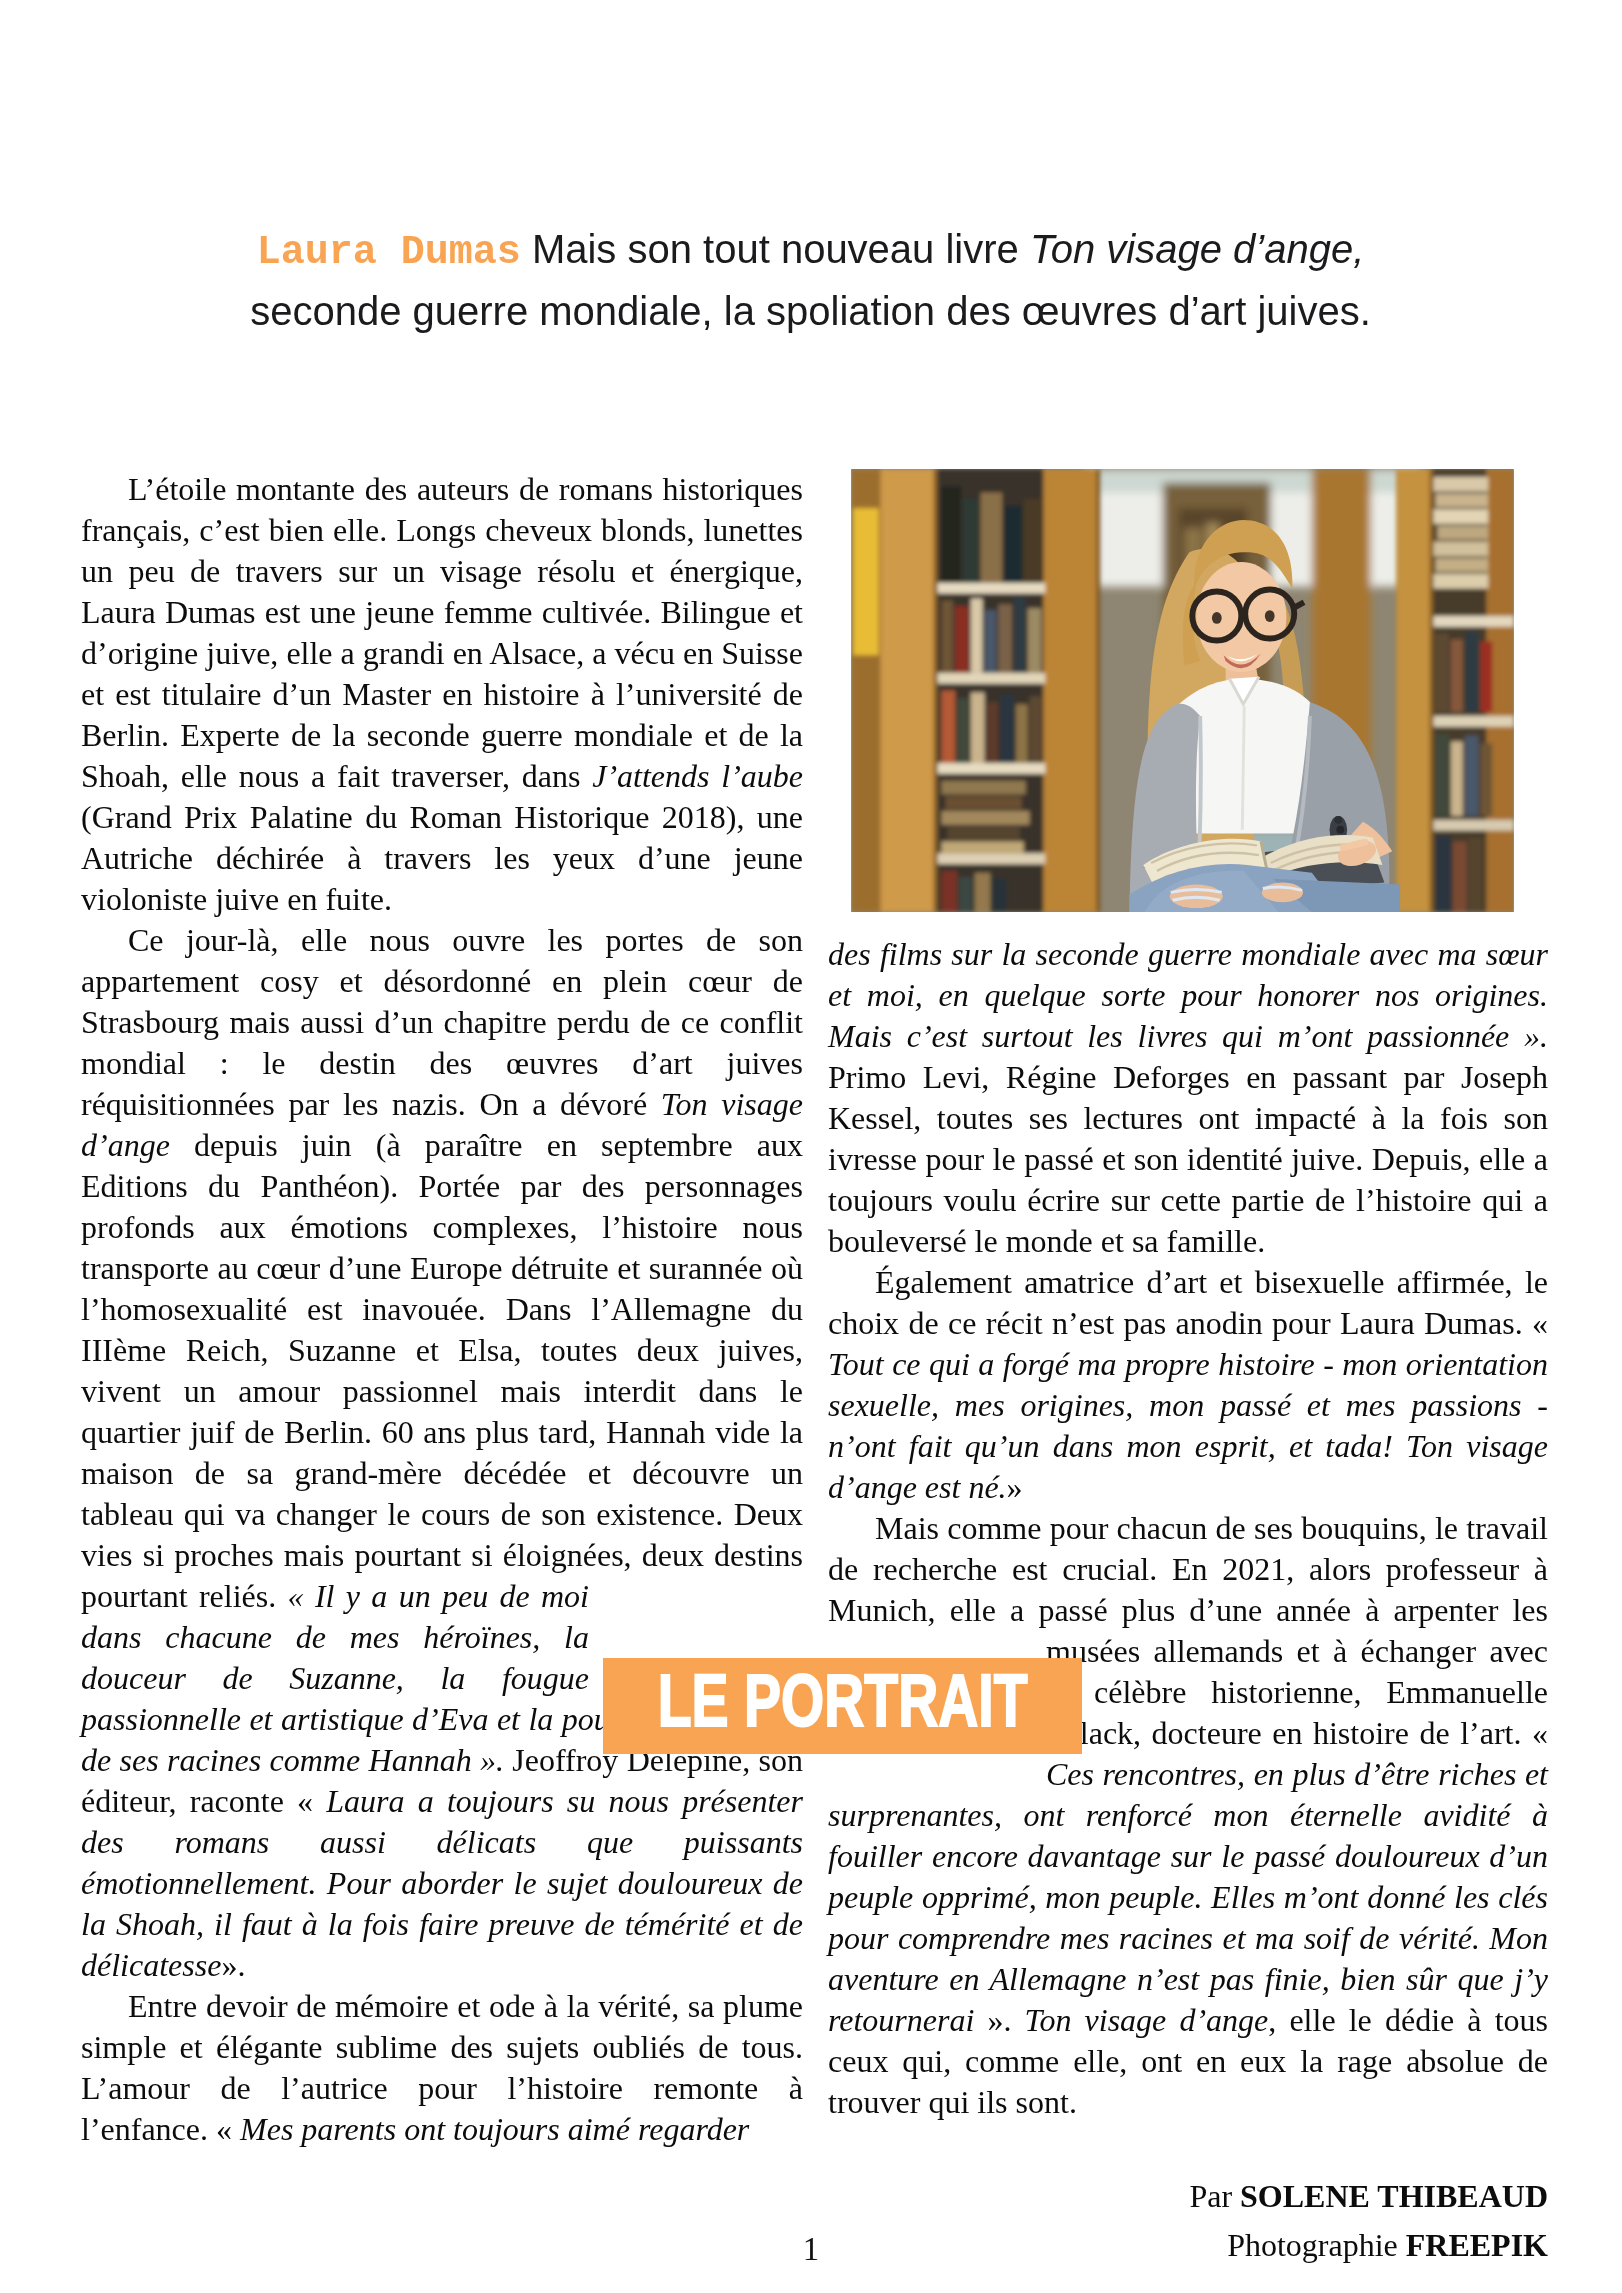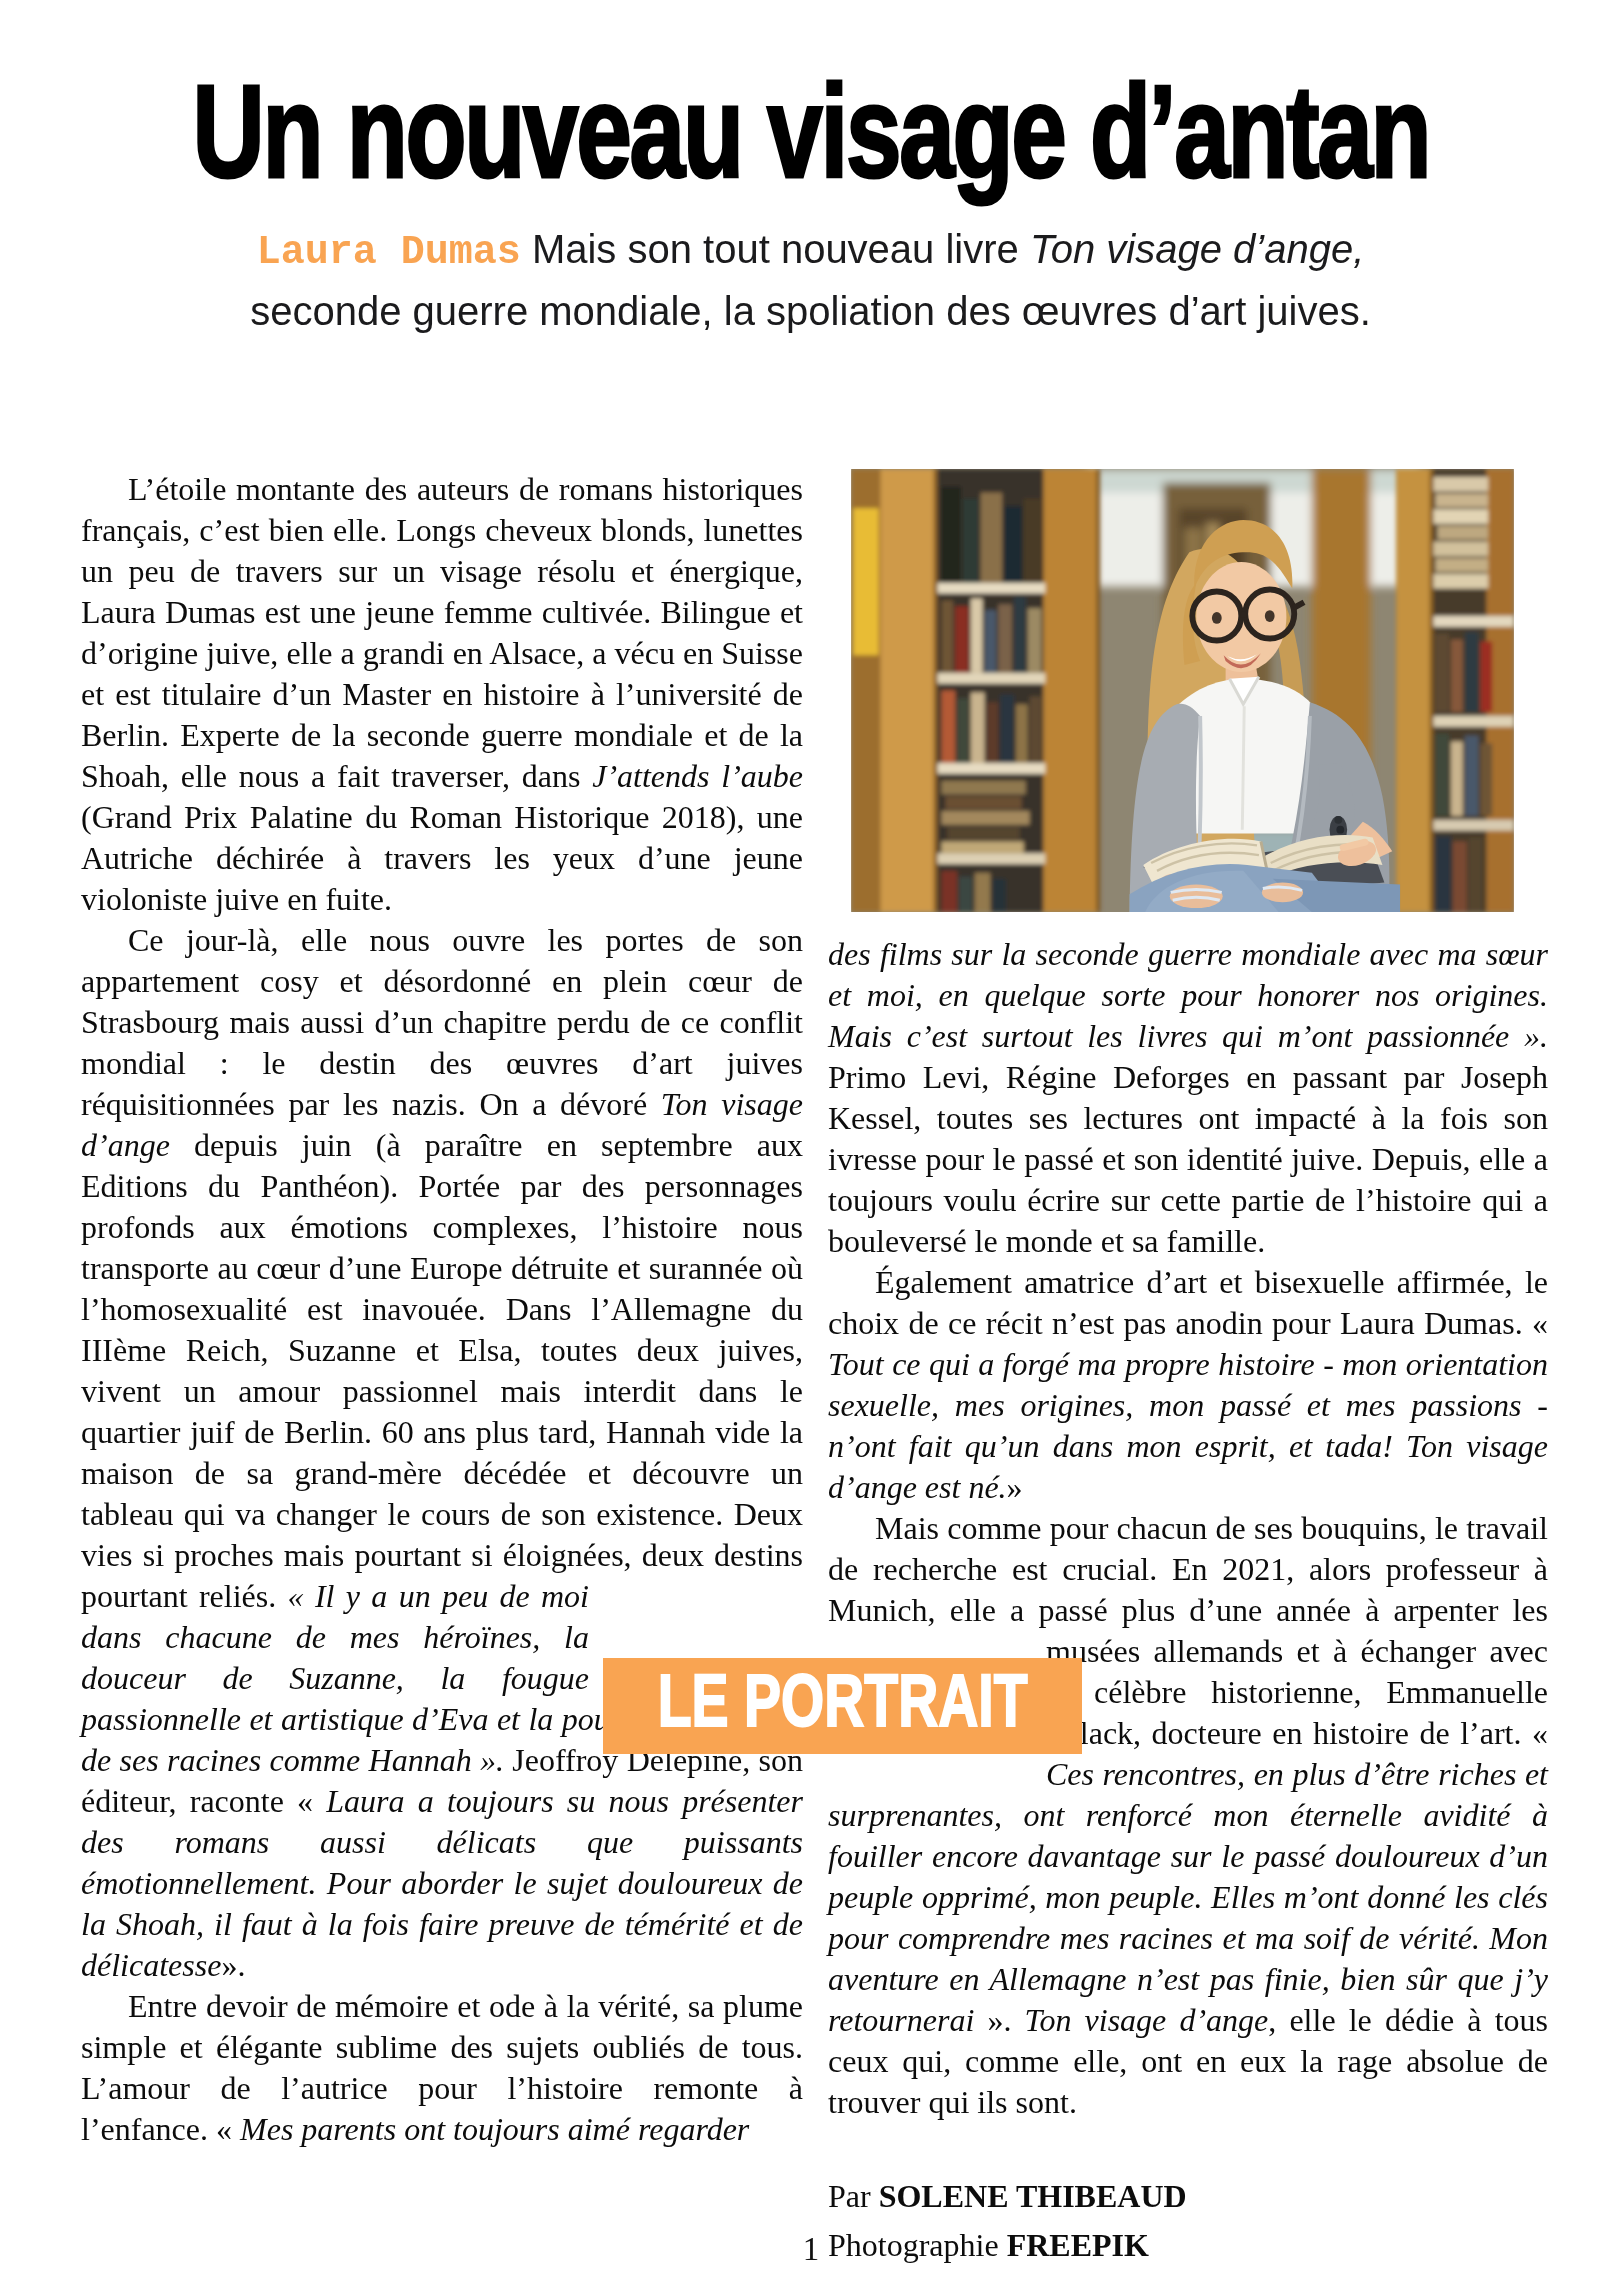--- a/index.html
+++ b/index.html
@@ -33,32 +33,29 @@
   .photo{display:block;width:663px;height:443px;margin:0 0 21.6px 22.5px;}
 
   
   .banner{position:absolute;left:603px;top:1658px;width:479px;height:96px;background:#F9A452;
           display:flex;align-items:flex-start;justify-content:center;z-index:3;}
   .banner-text{font-family:"Liberation Sans",sans-serif;font-weight:700;font-size:74px;color:#fff;
                letter-spacing:0px;transform:scaleX(0.75);transform-origin:center;
                -webkit-text-stroke:2px #fff;white-space:nowrap;}
 
   
-  .byline{text-align:left;margin-top:49px;line-height:49px;text-indent:0;}
+  .byline{text-align:right;margin-top:49px;line-height:49px;text-indent:0;}
   .byline b{font-weight:700;}
   .pageno{position:absolute;top:2231px;left:0;width:100%;text-align:center;font-size:33px;color:#111;}
 </style>
 </head>
 <body>
 
 <div class="page">
 
-  <div class="title-wrap">
-    <span class="title-inner">Un nouveau visage d’antan</span>
-  </div>
 
   <div class="standfirst">
     <div><span class="author">Laura Dumas</span><span> Mais son tout nouveau livre </span><span class="booktitle">Ton visage d’ange,</span></div>
     <div>seconde guerre mondiale, la spoliation des œuvres d’art juives.</div>
   </div>
 
   <div class="banner">
     <span class="banner-text">LE PORTRAIT</span>
   </div>
 

